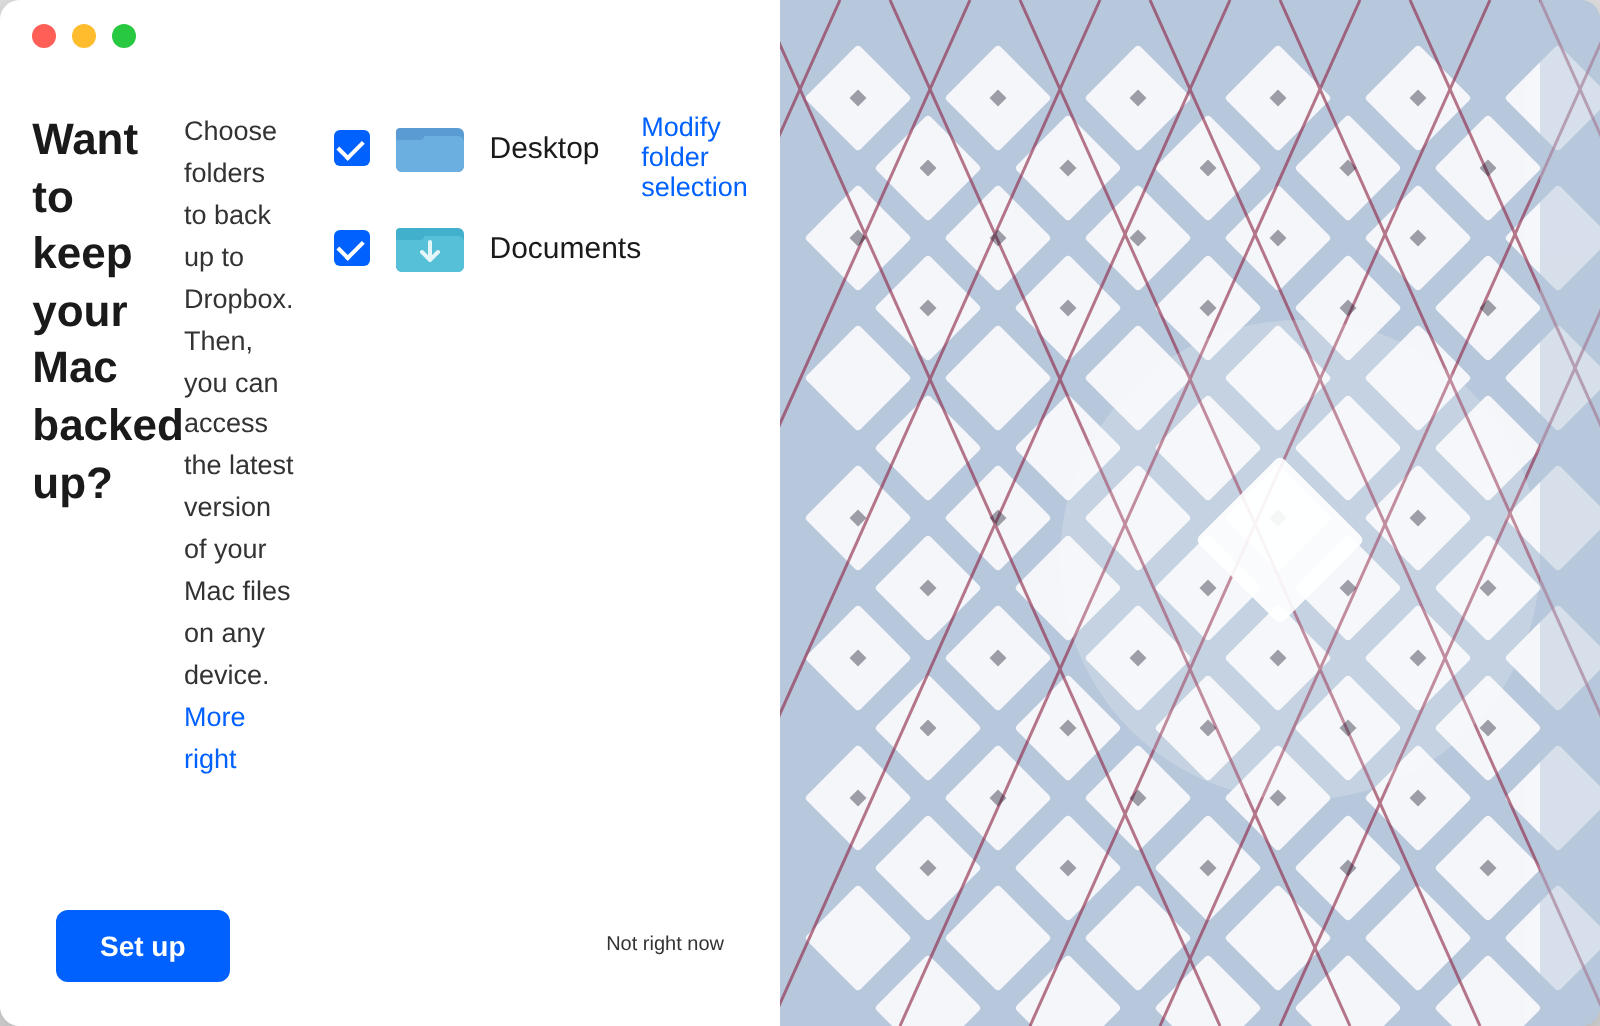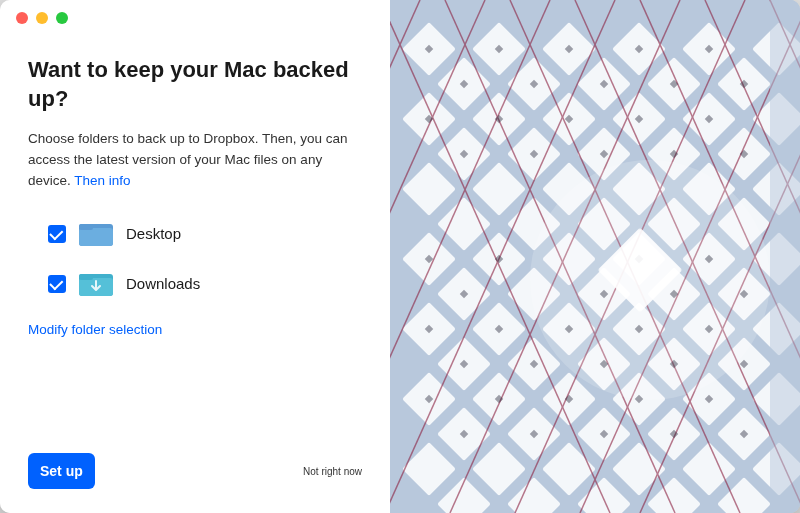--- a/index.html
+++ b/index.html
@@ -51,21 +51,21 @@
 
     .traffic-light.close { background: #ff5f57; }
     .traffic-light.minimize { background: #ffbd2e; }
     .traffic-light.maximize { background: #28c940; }
 
     
     .content {
       padding: 20px 28px 24px 28px;
       flex: 1;
       display: flex;
-      flex-direction: column;
+      justify-content: center;
     }
 
     .main-title {
       font-size: 22px;
       font-weight: 700;
       color: #1a1a1a;
       line-height: 1.3;
       margin-bottom: 16px;
     }
 
@@ -153,21 +153,21 @@
       align-items: center;
       justify-content: space-between;
       padding: 16px 28px 24px 28px;
     }
 
     .btn-setup {
       background: #0061fe;
       color: white;
       border: none;
       border-radius: 6px;
-      padding: 10px 12px;
+      padding: 10px 22px;
       font-size: 14px;
       font-weight: 600;
       cursor: pointer;
     }
 
     .btn-not-now {
       background: none;
       border: none;
       color: #333;
       font-size: 10px;
@@ -205,21 +205,21 @@
       <span class="traffic-light close"></span>
       <span class="traffic-light minimize"></span>
       <span class="traffic-light maximize"></span>
     </div>
 
     <div class="content">
       <h1 class="main-title">Want to keep your Mac backed up?</h1>
 
       <p class="description">
         <span>Choose folders to back up to Dropbox. Then, you can access the latest version of your Mac files on any device.</span>
-        <a class="more-info">Then info</a>
+        <a class="more-info">More right</a>
       </p>
 
       <div class="folder-list">
 
         <div class="folder-item">
           <div class="checkbox"></div>
           <div class="folder-icon">
             <svg class="folder-svg" viewBox="0 0 34 28" fill="none" xmlns="http://www.w3.org/2000/svg">
               <rect x="0" y="4" width="34" height="22" rx="3" fill="#5b9bd4"></rect>
               <rect x="0" y="8" width="34" height="18" rx="3" fill="#6baee0"></rect>
@@ -234,21 +234,21 @@
           <div class="checkbox"></div>
           <div class="folder-icon">
             <svg class="folder-svg" viewBox="0 0 34 28" fill="none" xmlns="http://www.w3.org/2000/svg">
               <rect x="0" y="4" width="34" height="22" rx="3" fill="#40b0cc"></rect>
               <rect x="0" y="8" width="34" height="18" rx="3" fill="#55c0d8"></rect>
               <rect x="0" y="4" width="14" height="6" rx="2" fill="#40b0cc"></rect>
 
               <path d="M17 11 L17 19 M13 16 L17 20 L21 16" stroke="rgba(255,255,255,0.85)" stroke-width="2" stroke-linecap="round" stroke-linejoin="round"></path>
             </svg>
           </div>
-          <span class="folder-label">Downloads</span>
+          <span class="folder-label">Documents</span>
         </div>
       </div>
 
       <a class="modify-link">Modify folder selection</a>
     </div>
 
     <div class="footer">
       <button class="btn-setup">Set up</button>
       <button class="btn-not-now">Not right now</button>
     </div>

